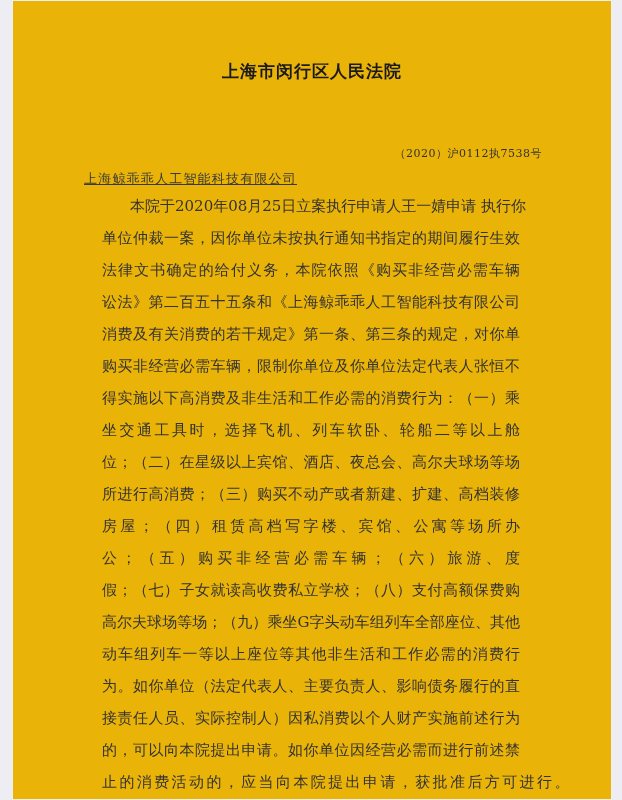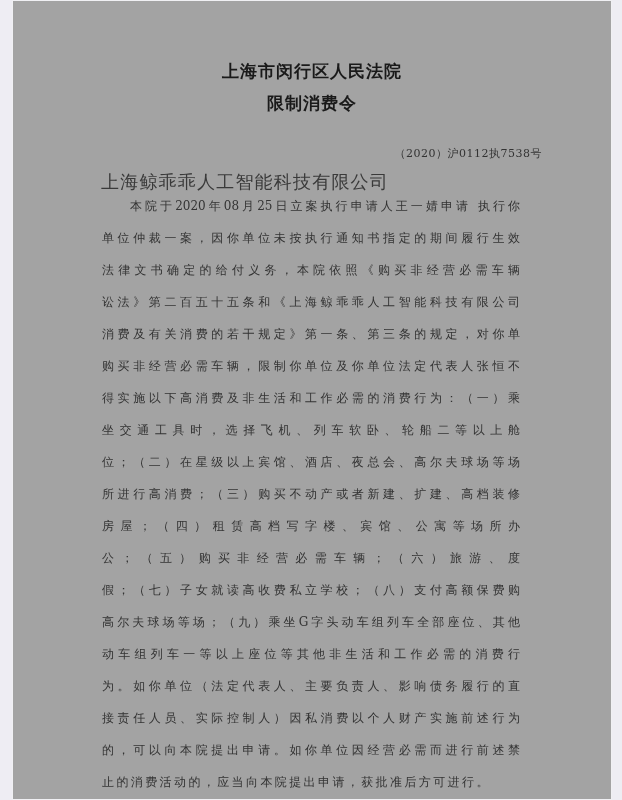--- a/index.html
+++ b/index.html
@@ -12,21 +12,21 @@
       background: #eeedf3;
       overflow: hidden;
       position: relative;
     }
     .page {
       position: absolute;
       left: 12px;
       top: 0;
       width: 600px;
       height: 800px;
-      background: #a3a3a3;
+      background: #eab308;
       box-shadow: inset 0 0 0 1px #f0f0f3;
     }
     .doc {
       position: absolute;
       left: 0;
       top: 0;
       width: 600px;
       height: 800px;
       font-family: "DejaVu Serif", "Liberation Serif", serif;
       color: #2a2a2a;
@@ -48,36 +48,37 @@
       position: absolute;
       top: 146px;
       right: 70px;
       font-size: 11px;
       color: #333;
       letter-spacing: 0.5px;
     }
     .addressee {
       position: absolute;
       top: 170px;
-      left: 89px;
-      font-size: 18px;
+      left: 72px;
+      font-size: 13px;
       color: #3a3a3a;
       letter-spacing: 1.2px;
+      text-decoration: underline;
     }
     .body-lines {
       position: absolute;
       left: 0;
       top: 196px;
       width: 600px;
     }
     .line {
       position: absolute;
       left: 90px;
       width: 418px;
-      font-size: 12px;
+      font-size: 15px;
       line-height: 20px;
       color: #333;
       white-space: nowrap;
       text-align: justify;
       text-align-last: justify;
     }
     .line.first {
       left: 118px;
       width: 390px;
     }
@@ -85,21 +86,20 @@
       text-align-last: left;
       letter-spacing: 2.4px;
     }
   </style>
 </head>
 <body>
 
 <div class="page">
   <div class="doc">
     <div class="title court">上海市闵行区人民法院</div>
-    <div class="title order">限制消费令</div>
     <div class="case-no">（2020）沪0112执7538号</div>
     <div class="addressee">上海鲸乖乖人工智能科技有限公司</div>
 
     <div class="body-lines">
       <div class="line first" style="top:0px">本院于2020年08月25日立案执行申请人王一婧申请 执行你</div>
       <div class="line" style="top:32px">单位仲裁一案，因你单位未按执行通知书指定的期间履行生效</div>
       <div class="line" style="top:64px">法律文书确定的给付义务，本院依照《购买非经营必需车辆</div>
       <div class="line" style="top:96px">讼法》第二百五十五条和《上海鲸乖乖人工智能科技有限公司</div>
       <div class="line" style="top:128px">消费及有关消费的若干规定》第一条、第三条的规定，对你单</div>
       <div class="line" style="top:160px">购买非经营必需车辆，限制你单位及你单位法定代表人张恒不</div>

